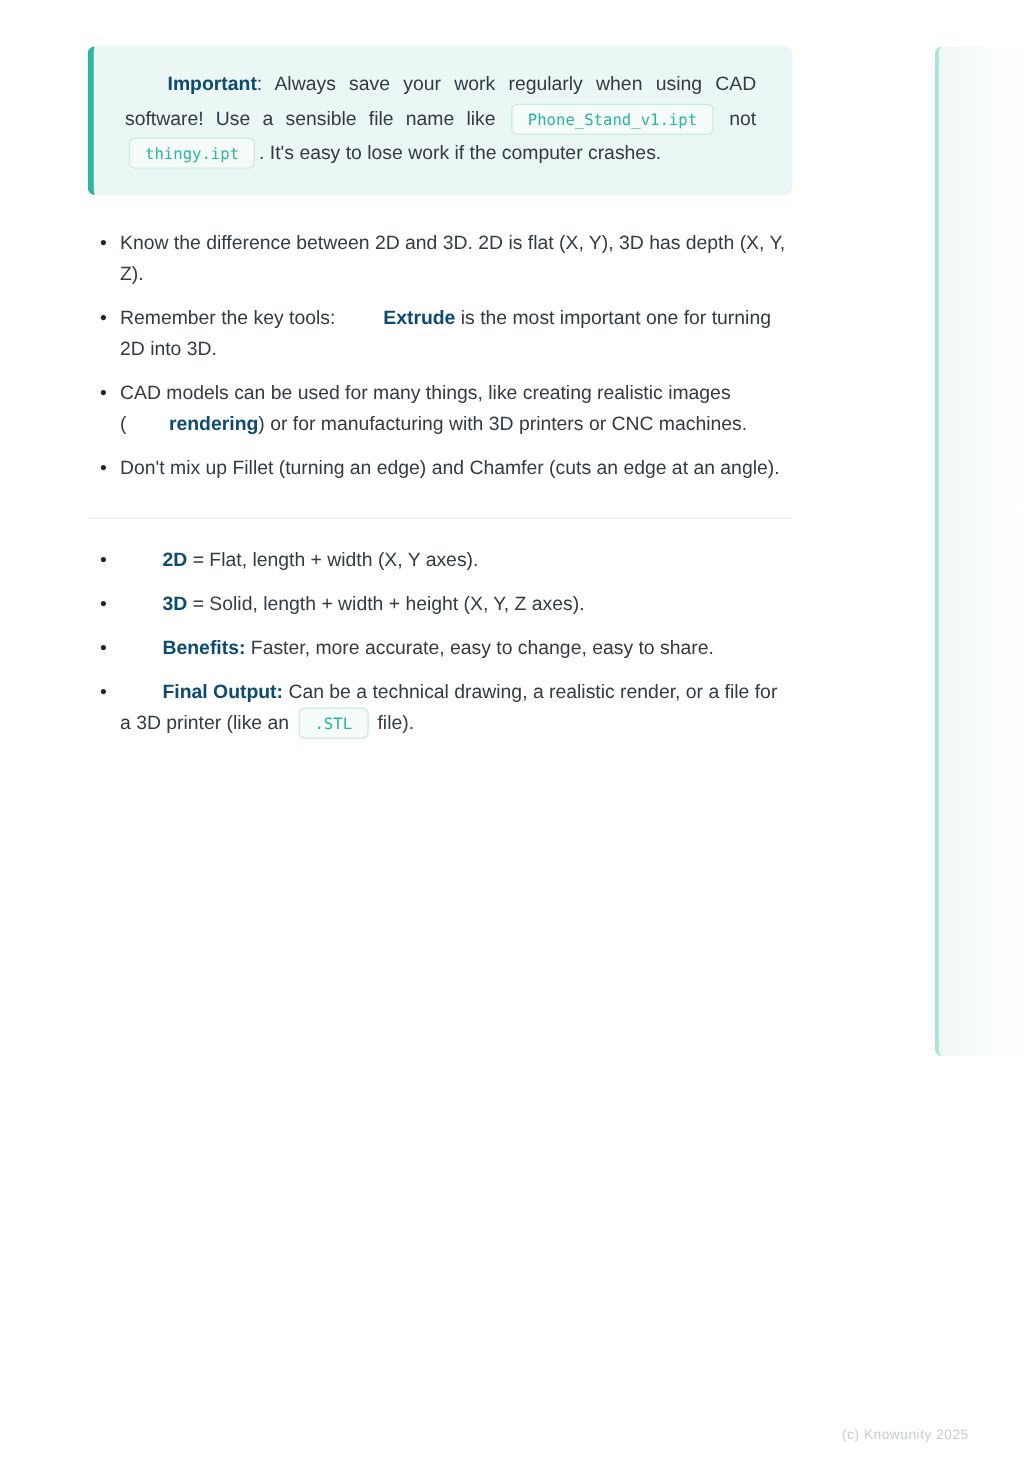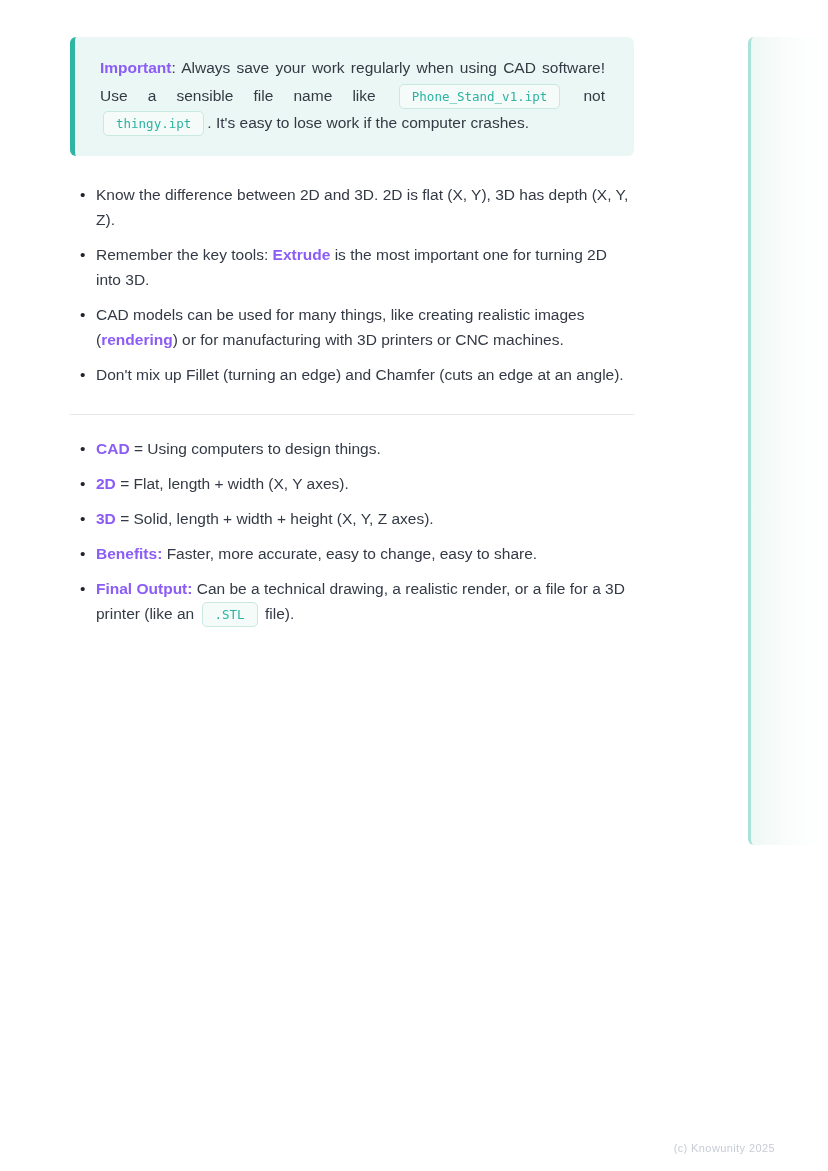--- a/index.html
+++ b/index.html
@@ -29,21 +29,21 @@
     border-left: 5px solid var(--accent-teal, #2eb5a3);
     border-radius: 6px;
     padding: 17px 29px 19px 25px;
   }
   .callout-text {
     font-size: 15.5px;
     line-height: 27.5px;
     text-align: justify;
     color: #333a45;
   }
-  .bold { font-weight: 700; color: #8b5cf6; }
+  .bold { font-weight: 700; color: #0c4a6e; margin-left: 34px; }
 
   .code-chip {
     display: inline-block;
     font-family: "DejaVu Sans Mono", "Liberation Mono", monospace;
     font-weight: 400;
     font-size: 12.5px;
     line-height: 17px;
     color: var(--chip-text, #2cb3a2);
     background: var(--chip-bg, #f5fbf9);
     border: 1px solid var(--chip-border, #c7e9e0);
@@ -133,21 +133,20 @@
         <li><span>Know the difference between 2D and 3D. 2D is flat (X, Y), 3D has depth (X, Y, Z).</span></li>
         <li><span>Remember the key tools: </span><span class="bold">Extrude</span><span> is the most important one for turning 2D into 3D.</span></li>
         <li><span>CAD models can be used for many things, like creating realistic images (</span><span class="bold">rendering</span><span>) or for manufacturing with 3D printers or CNC machines.</span></li>
         <li><span>Don't mix up Fillet (turning an edge) and Chamfer (cuts an edge at an angle).</span></li>
       </ul>
 
     <hr class="divider">
 
 
     <ul class="bullet-list summary-list">
-        <li><span class="bold">CAD</span><span> = Using computers to design things.</span></li>
         <li><span class="bold">2D</span><span> = Flat, length + width (X, Y axes).</span></li>
         <li><span class="bold">3D</span><span> = Solid, length + width + height (X, Y, Z axes).</span></li>
         <li><span class="bold">Benefits:</span><span> Faster, more accurate, easy to change, easy to share.</span></li>
         <li><span class="bold">Final Output:</span><span> Can be a technical drawing, a realistic render, or a file for a 3D printer (like an </span><span class="code-chip">.STL</span><span> file).</span></li>
       </ul>
 
   </main>
 
   <footer class="footer">(c) Knowunity 2025</footer>
 

